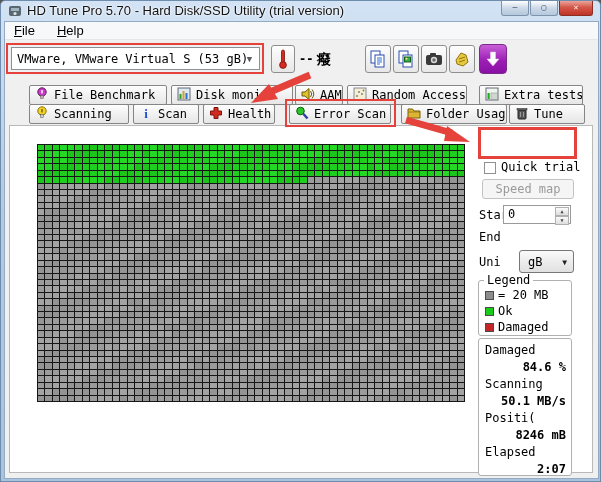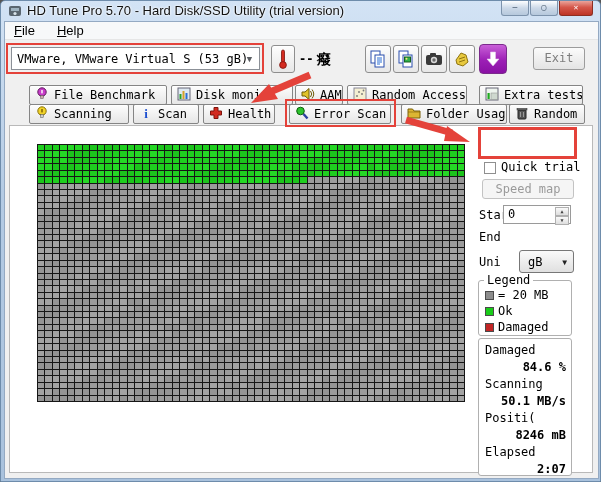--- a/index.html
+++ b/index.html
@@ -159,21 +159,20 @@
       <path d="M3 10 L8 3 L13 5 L15 12 L10 16 L4 14 Z" fill="#e8c93e" stroke="#8f7410"></path>
       <path d="M6 9 L12 7" stroke="#8f7410"></path>
         <path d="M6 12 L12 10" stroke="#8f7410"></path>
     </svg>
   </div>
   <div class="purple-btn">
     <svg width="14" height="16" viewBox="0 0 14 16">
       <path d="M7 15 L1 8 L4.5 8 L4.5 1 L9.5 1 L9.5 8 L13 8 Z" fill="#fff" stroke="#e7c8ef" stroke-width="0.6"></path>
     </svg>
   </div>
-  <div class="exit-btn">Exit</div>
 
   <div id="tabs">
       <div class="tab" style="left: 28px; top: 84px; width: 138px;">
         <span><svg width="14" height="14" viewBox="0 0 14 14">
             <circle cx="7" cy="5" r="4.2" fill="#c83cc8" stroke="#5e185e"></circle>
             <rect x="5.7" y="8.5" width="2.6" height="3" fill="#caa" stroke="#555" stroke-width="0.5"></rect>
             <rect x="6.3" y="3" width="1.4" height="3.4" fill="#fff"></rect>
           </svg></span>
         <span>File Benchmark</span>
       </div>
@@ -246,21 +245,21 @@
           </svg></span>
         <span>Folder Usage</span>
       </div>
       <div class="tab" style="left: 508px; top: 103px; width: 76px;">
         <span><svg width="14" height="14" viewBox="0 0 14 14">
             <rect x="3" y="4" width="8" height="9" rx="1" fill="#555" stroke="#222"></rect>
             <rect x="2" y="2.5" width="10" height="1.6" fill="#666" stroke="#222" stroke-width="0.5"></rect>
             <line x1="5.5" y1="6" x2="5.5" y2="11" stroke="#999"></line>
             <line x1="8.5" y1="6" x2="8.5" y2="11" stroke="#999"></line>
           </svg></span>
-        <span>Random</span>
+        <span>Tune</span>
       </div>
     </div>
 
   <div class="panel"></div>
 
   <div class="grid" id="scan-grid">
       <div style="background: rgb(31, 206, 31);"></div>
       <div style="background: rgb(31, 206, 31);"></div>
       <div style="background: rgb(31, 206, 31);"></div>
       <div style="background: rgb(37, 216, 37);"></div>

